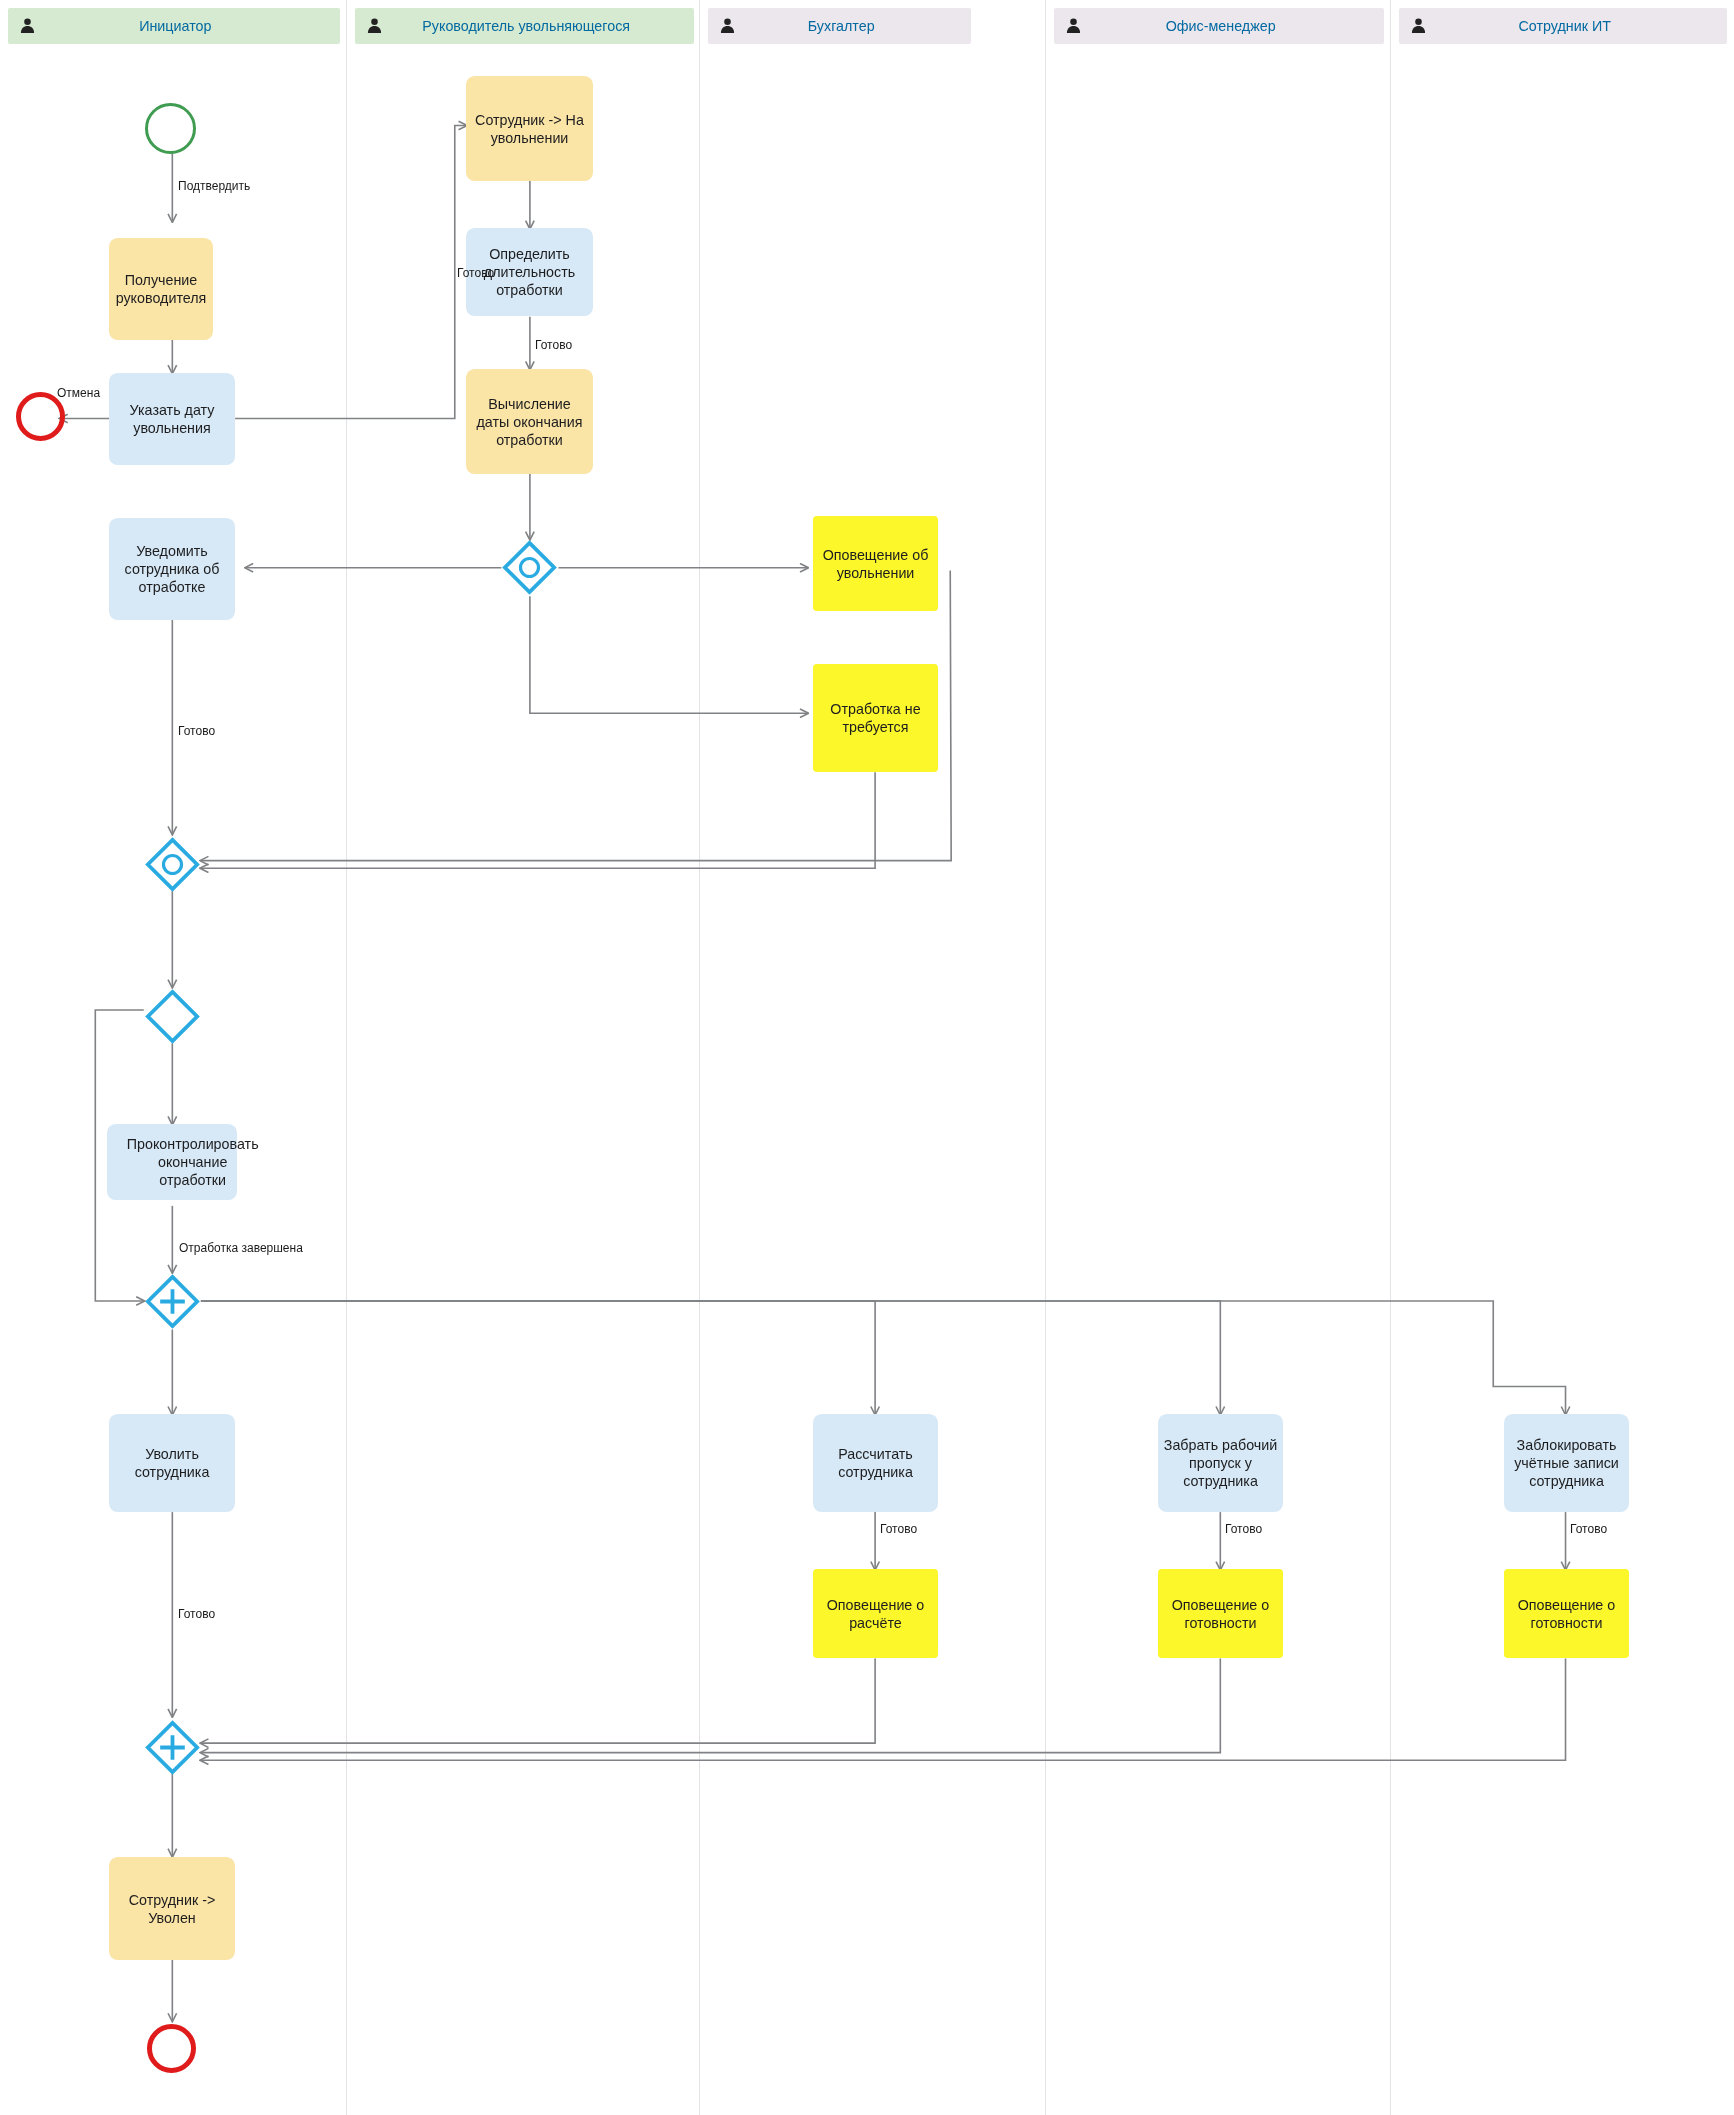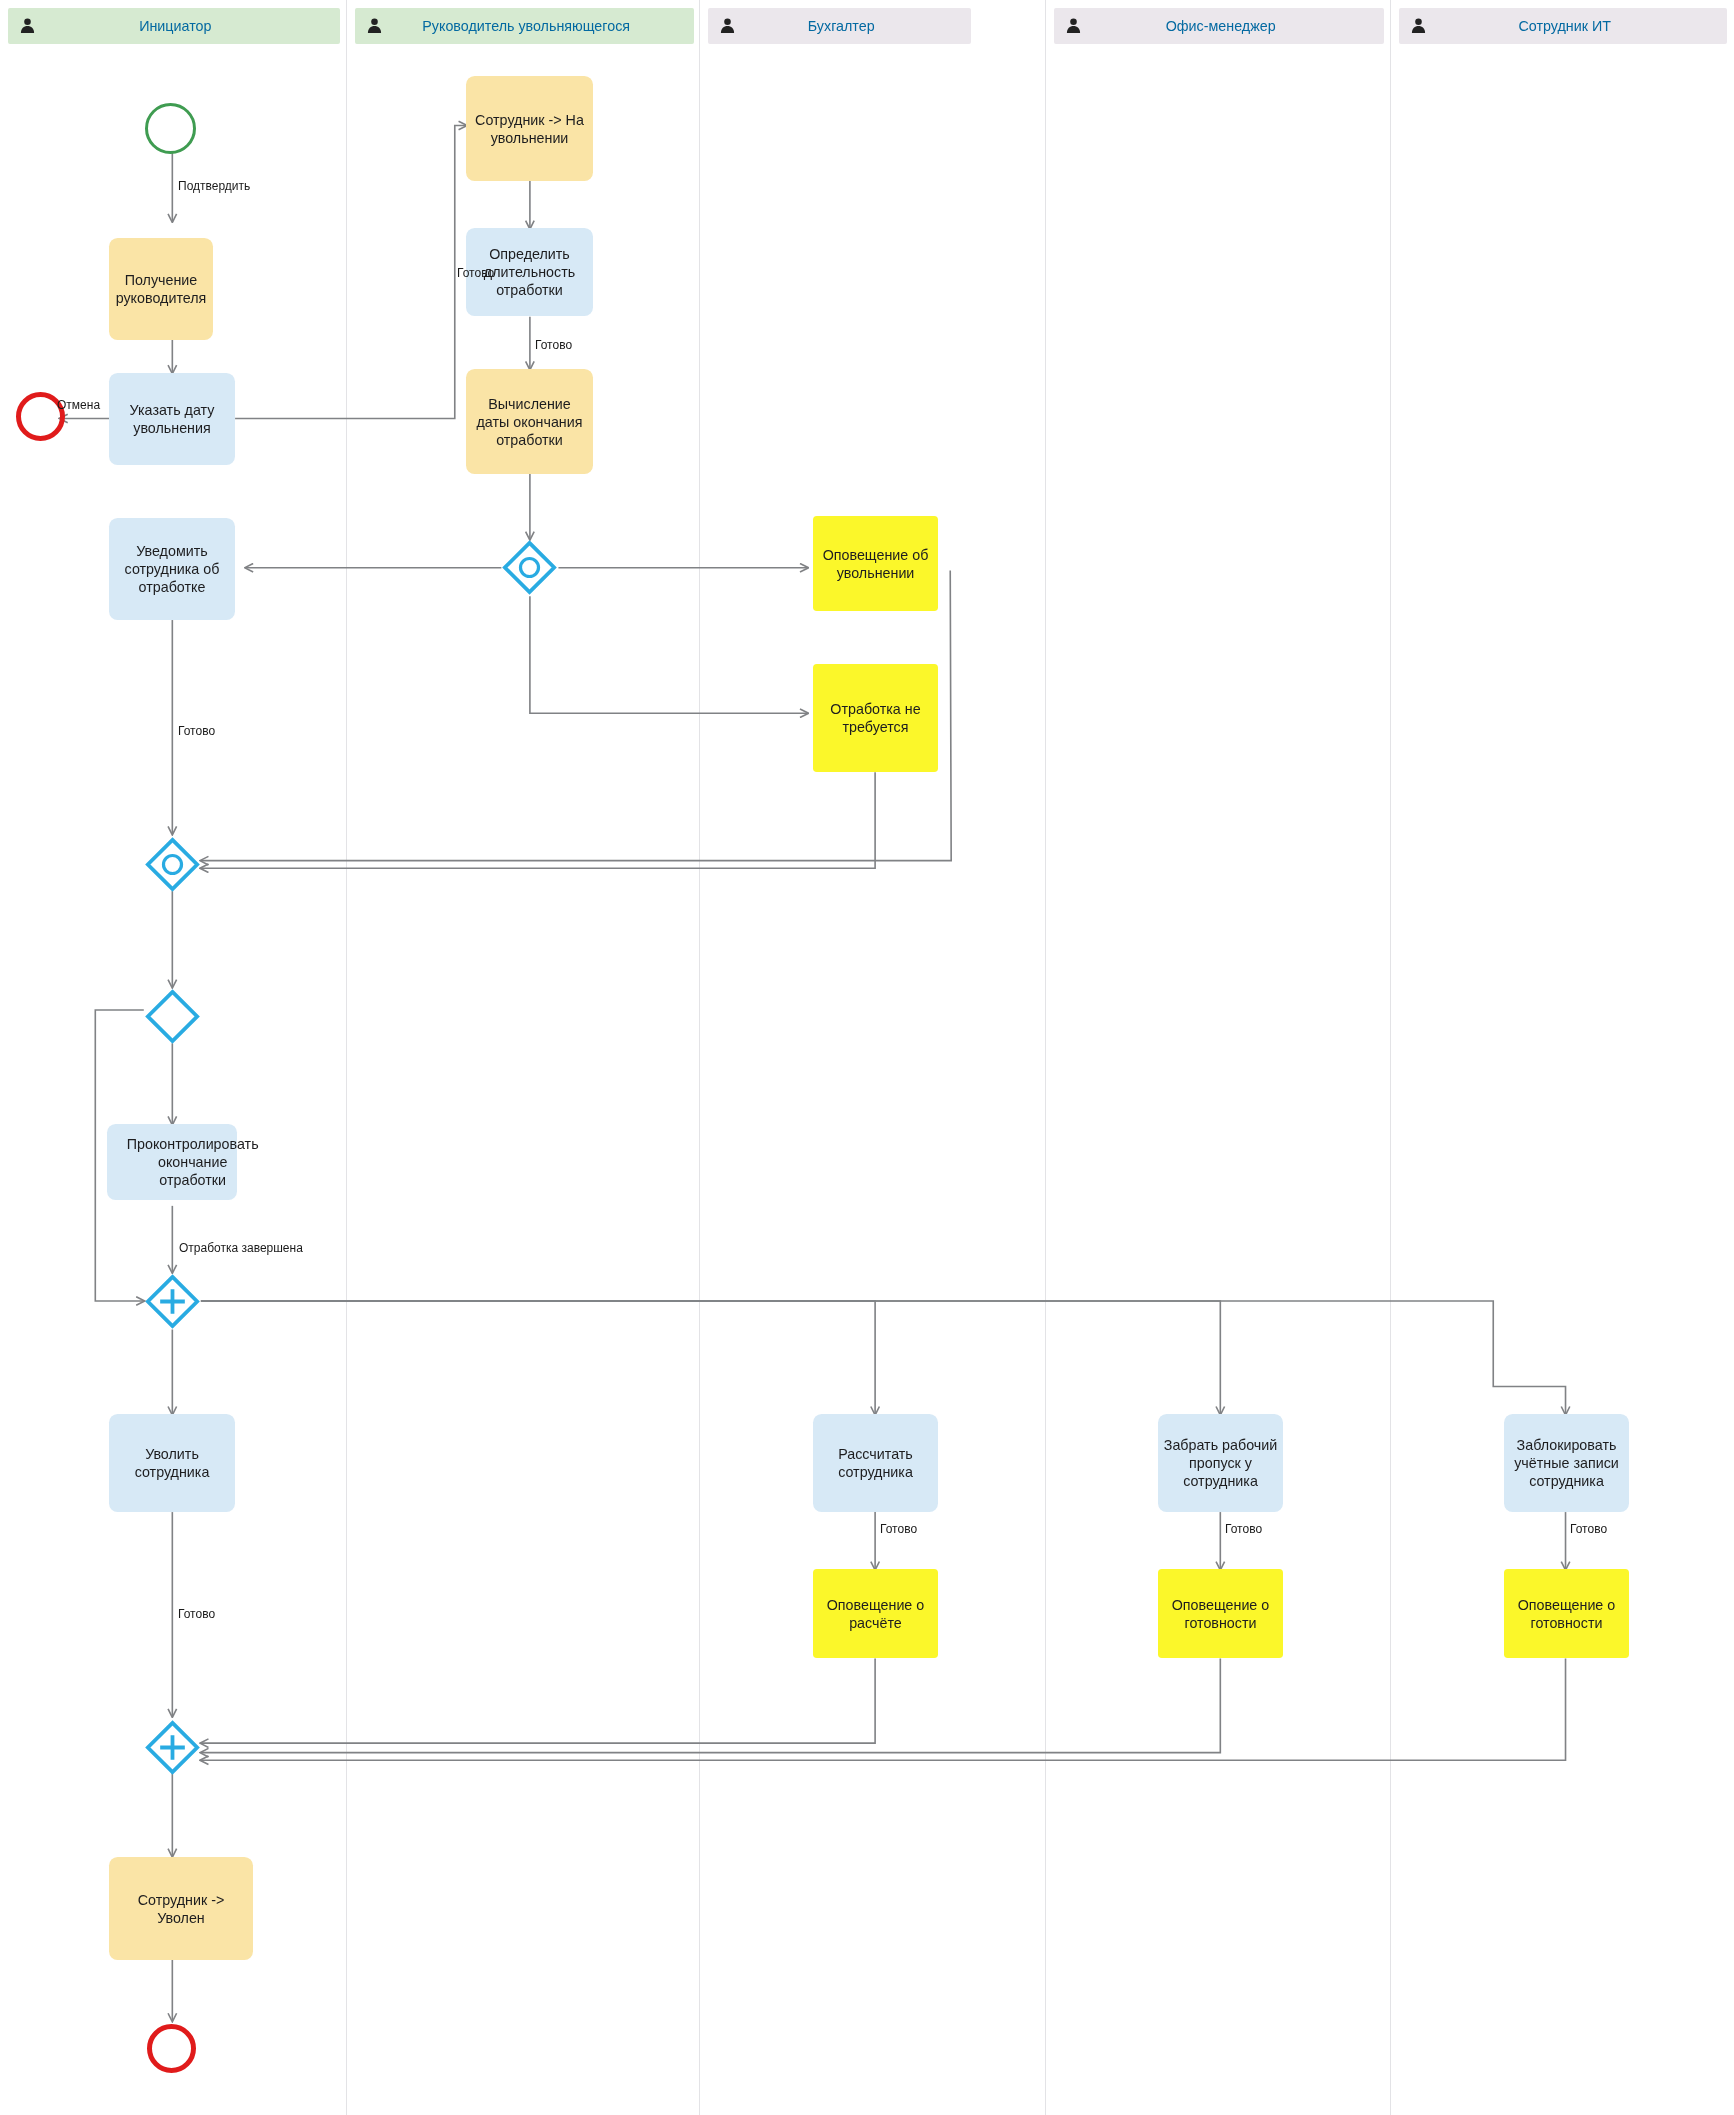--- a/index.html
+++ b/index.html
@@ -175,21 +175,21 @@
   </div>
 
   <div class="node task-blue" style="left:107px; top:1124px; width:130px; height:76px;padding-left:47px;">
     <span>Проконтролировать окончание отработки</span>
   </div>
 
   <div class="node task-blue" style="left:109px; top:1414px; width:126px; height:98px;">
     <span>Уволить сотрудника</span>
   </div>
 
-  <div class="node task-amber" style="left:109px; top:1857px; width:144px; height:103px;">
+  <div class="node task-amber" style="left:109px; top:1857px; width:126px; height:103px;">
     <span>Сотрудник -&gt; Уволен</span>
   </div>
 
   <div class="ev ev-end" style="left:147px; top:2024px; width:49px; height:49px;"></div>
 
   <div class="node task-amber" style="left:466px; top:76px; width:127px; height:105px;">
     <span>Сотрудник -&gt; На увольнении</span>
   </div>
 
   <div class="node task-blue" style="left:466px; top:228px; width:127px; height:88px;">
@@ -261,21 +261,21 @@
 
   <div class="gw" style="left:145px; top:1720px;">
     <svg width="55" height="55" viewBox="0 0 58 58">
       <path d="M29,3 L55,29 L29,55 L3,29 Z" fill="#ffffff" stroke="#29abe2" stroke-width="4"></path>
       <path d="M29,16 L29,42 M16,29 L42,29" stroke="#29abe2" stroke-width="4" stroke-linecap="butt"></path>
     </svg>
   </div>
 
   <div class="edge-label" style="left:178px; top:179px;"><span>Подтвердить</span></div>
 
-  <div class="edge-label" style="left:57px; top:398px;"><span>Отмена</span></div>
+  <div class="edge-label" style="left:57px; top:386px;"><span>Отмена</span></div>
 
   <div class="edge-label" style="left:457px; top:266px;"><span>Готово</span></div>
 
   <div class="edge-label" style="left:535px; top:338px;"><span>Готово</span></div>
 
   <div class="edge-label" style="left:178px; top:724px;"><span>Готово</span></div>
 
   <div class="edge-label" style="left:179px; top:1241px;"><span>Отработка завершена</span></div>
 
   <div class="edge-label" style="left:178px; top:1607px;"><span>Готово</span></div>

